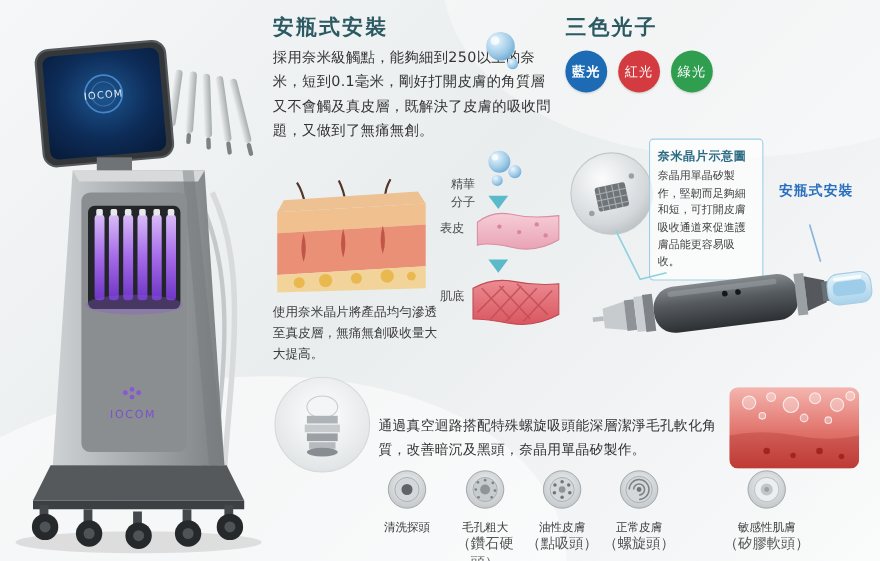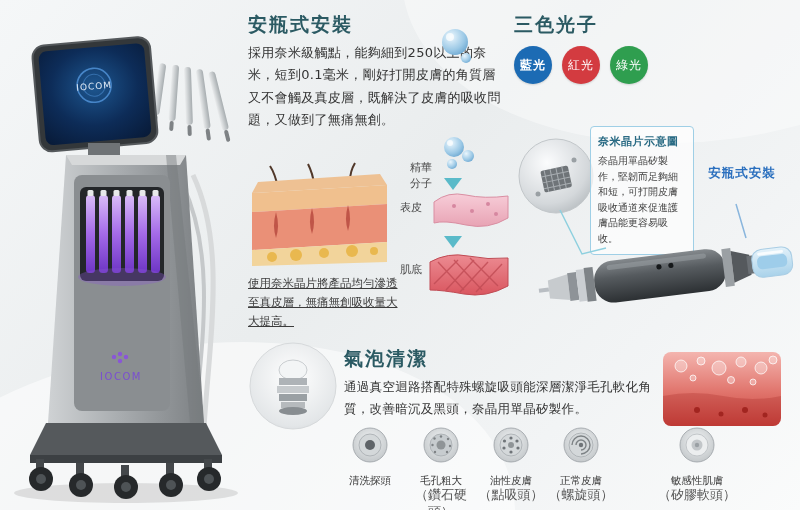--- a/index.html
+++ b/index.html
@@ -195,21 +195,21 @@
       <path d="M64,46 q4,14 0,26 q-4,-12 0,-26" fill="#c05548"></path>
       <path d="M100,43 q4,14 0,26 q-4,-12 0,-26" fill="#c05548"></path>
       <polygon points="4,88 139,80 139,100 4,104" fill="#f2d49b"></polygon>
       <circle cx="24" cy="95" r="5" fill="#e9b84f"></circle>
         <circle cx="48" cy="93" r="6" fill="#e9b84f"></circle>
       <circle cx="76" cy="91" r="5" fill="#e9b84f"></circle>
         <circle cx="104" cy="89" r="6" fill="#e9b84f"></circle>
       <circle cx="126" cy="89" r="4" fill="#e9b84f"></circle>
     </svg>
   </div>
-  <p class="small-caption abs" style="left:248px; top:274px; width:158px;text-decoration:underline;">使用奈米晶片將產品均勻滲透至真皮層，無痛無創吸收量大大提高。</p>
+  <p class="small-caption abs" style="left:248px; top:274px; width:158px;">使用奈米晶片將產品均勻滲透至真皮層，無痛無創吸收量大大提高。</p>
 
   <div class="abs" style="left:438px; top:28px;">
     <svg width="34" height="38" viewBox="0 0 34 38">
       <defs>
           <radialGradient id="gBall" cx=".35" cy=".3" r=".85">
         <stop offset="0" stop-color="#eaf6fd"></stop>
             <stop offset=".6" stop-color="#9cc9e6"></stop>
             <stop offset="1" stop-color="#5f9ecb"></stop>
       </radialGradient>
         </defs>
@@ -364,21 +364,20 @@
       <circle cx="44" cy="44" r="43" fill="url(#gCir)" stroke="#d6d9db" stroke-width="1"></circle>
       <ellipse cx="44" cy="28" rx="14" ry="10" fill="#f3f5f6" stroke="#c9cdd0" stroke-width="1"></ellipse>
       <rect x="30" y="36" width="28" height="7" fill="#aeb3b7"></rect>
       <rect x="28" y="44" width="32" height="7" fill="#c6cacd"></rect>
       <rect x="30" y="52" width="28" height="7" fill="#9aa0a4"></rect>
       <rect x="32" y="60" width="24" height="6" fill="#b6babd"></rect>
       <ellipse cx="44" cy="69" rx="14" ry="4" fill="#888d91"></ellipse>
     </svg>
   </div>
 
-  <h2 class="sec-title abs" style="left:344px; top:346px;">氣泡清潔</h2>
   <p class="body-text abs" style="left:344px; top:376px; width:312px; font-size:12.5px;">通過真空迴路搭配特殊螺旋吸頭能深層潔淨毛孔軟化角質，改善暗沉及黑頭，奈晶用單晶矽製作。</p>
 
   <div class="abs" style="left:663px; top:352px;">
     <svg width="118" height="74" viewBox="0 0 118 74">
       <defs>
         <linearGradient id="gSkin" x1="0" y1="0" x2="0" y2="1">
           <stop offset="0" stop-color="#f4b5af"></stop>
             <stop offset=".55" stop-color="#e0736b"></stop>
             <stop offset="1" stop-color="#c9423d"></stop>
         </linearGradient>

